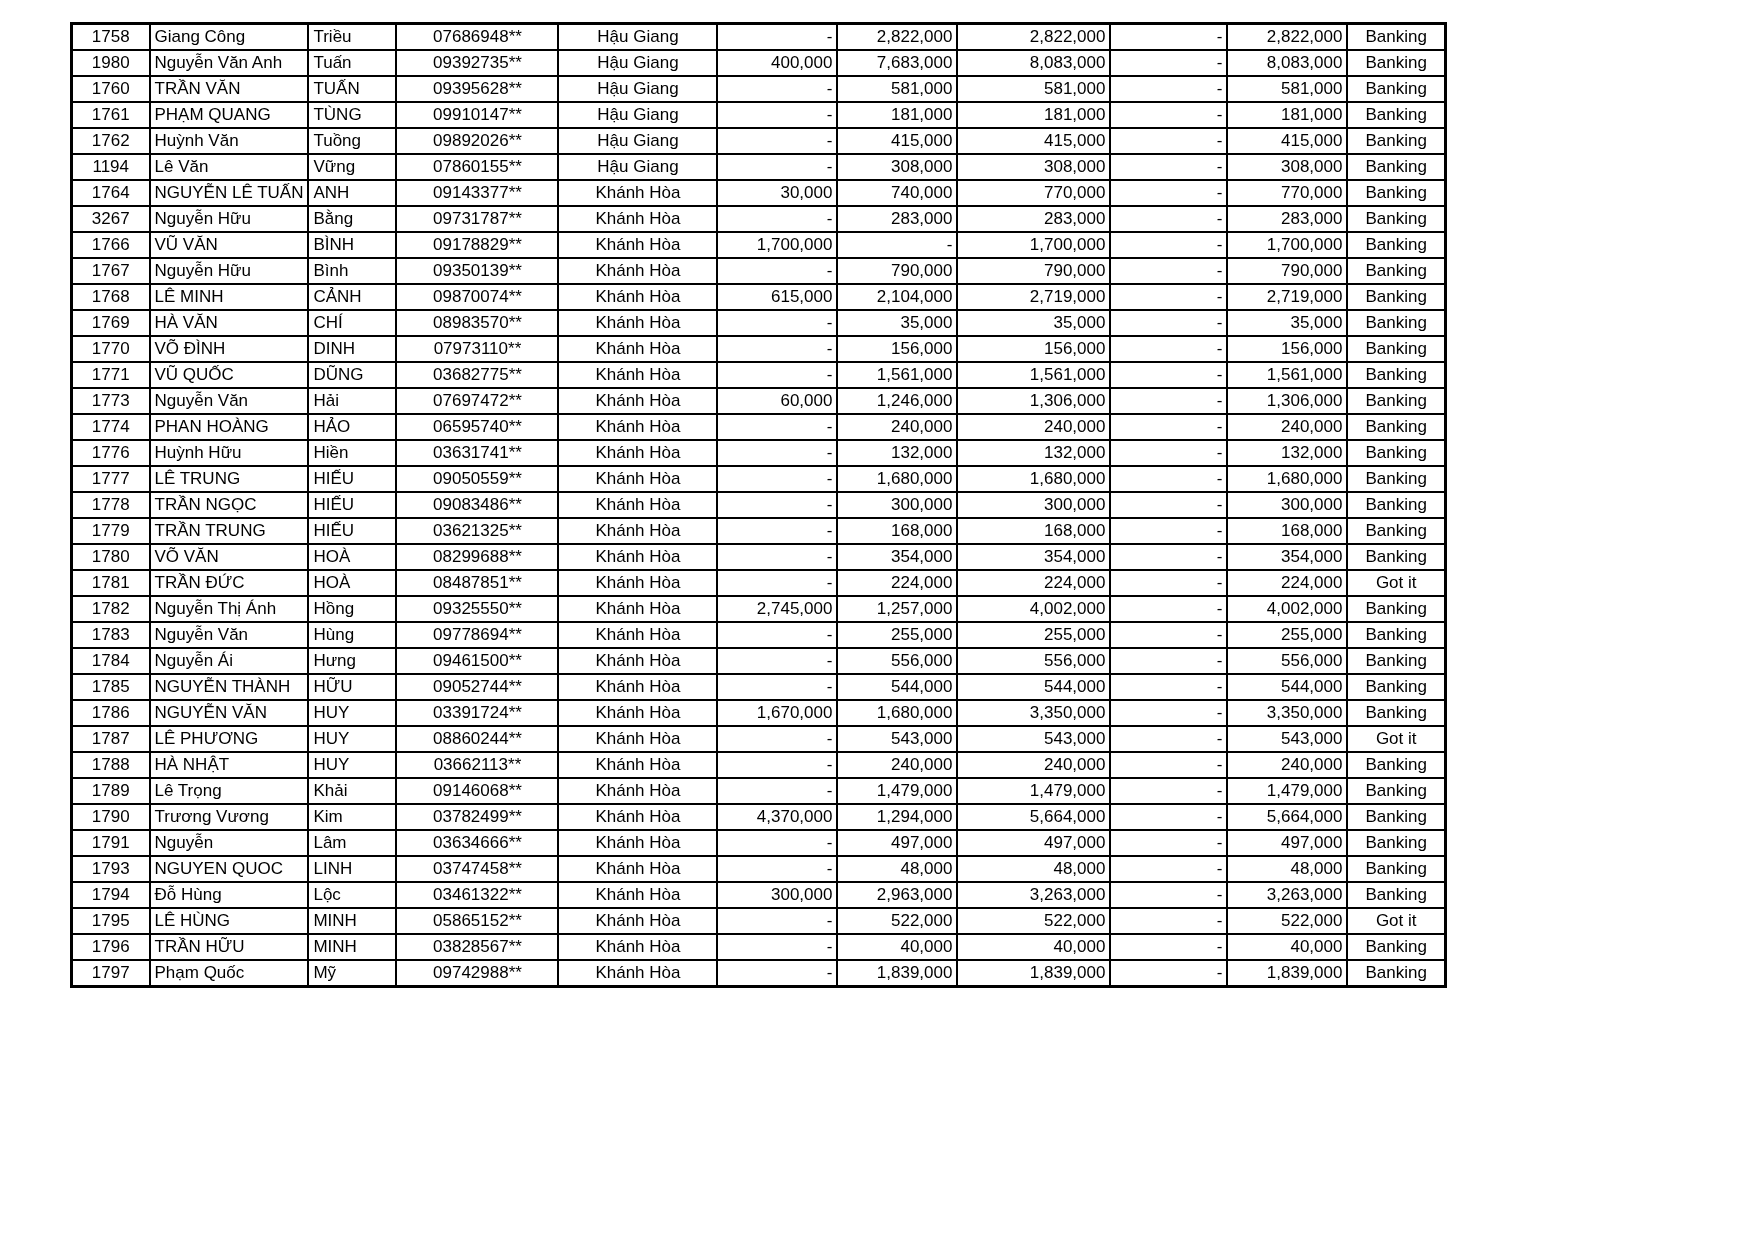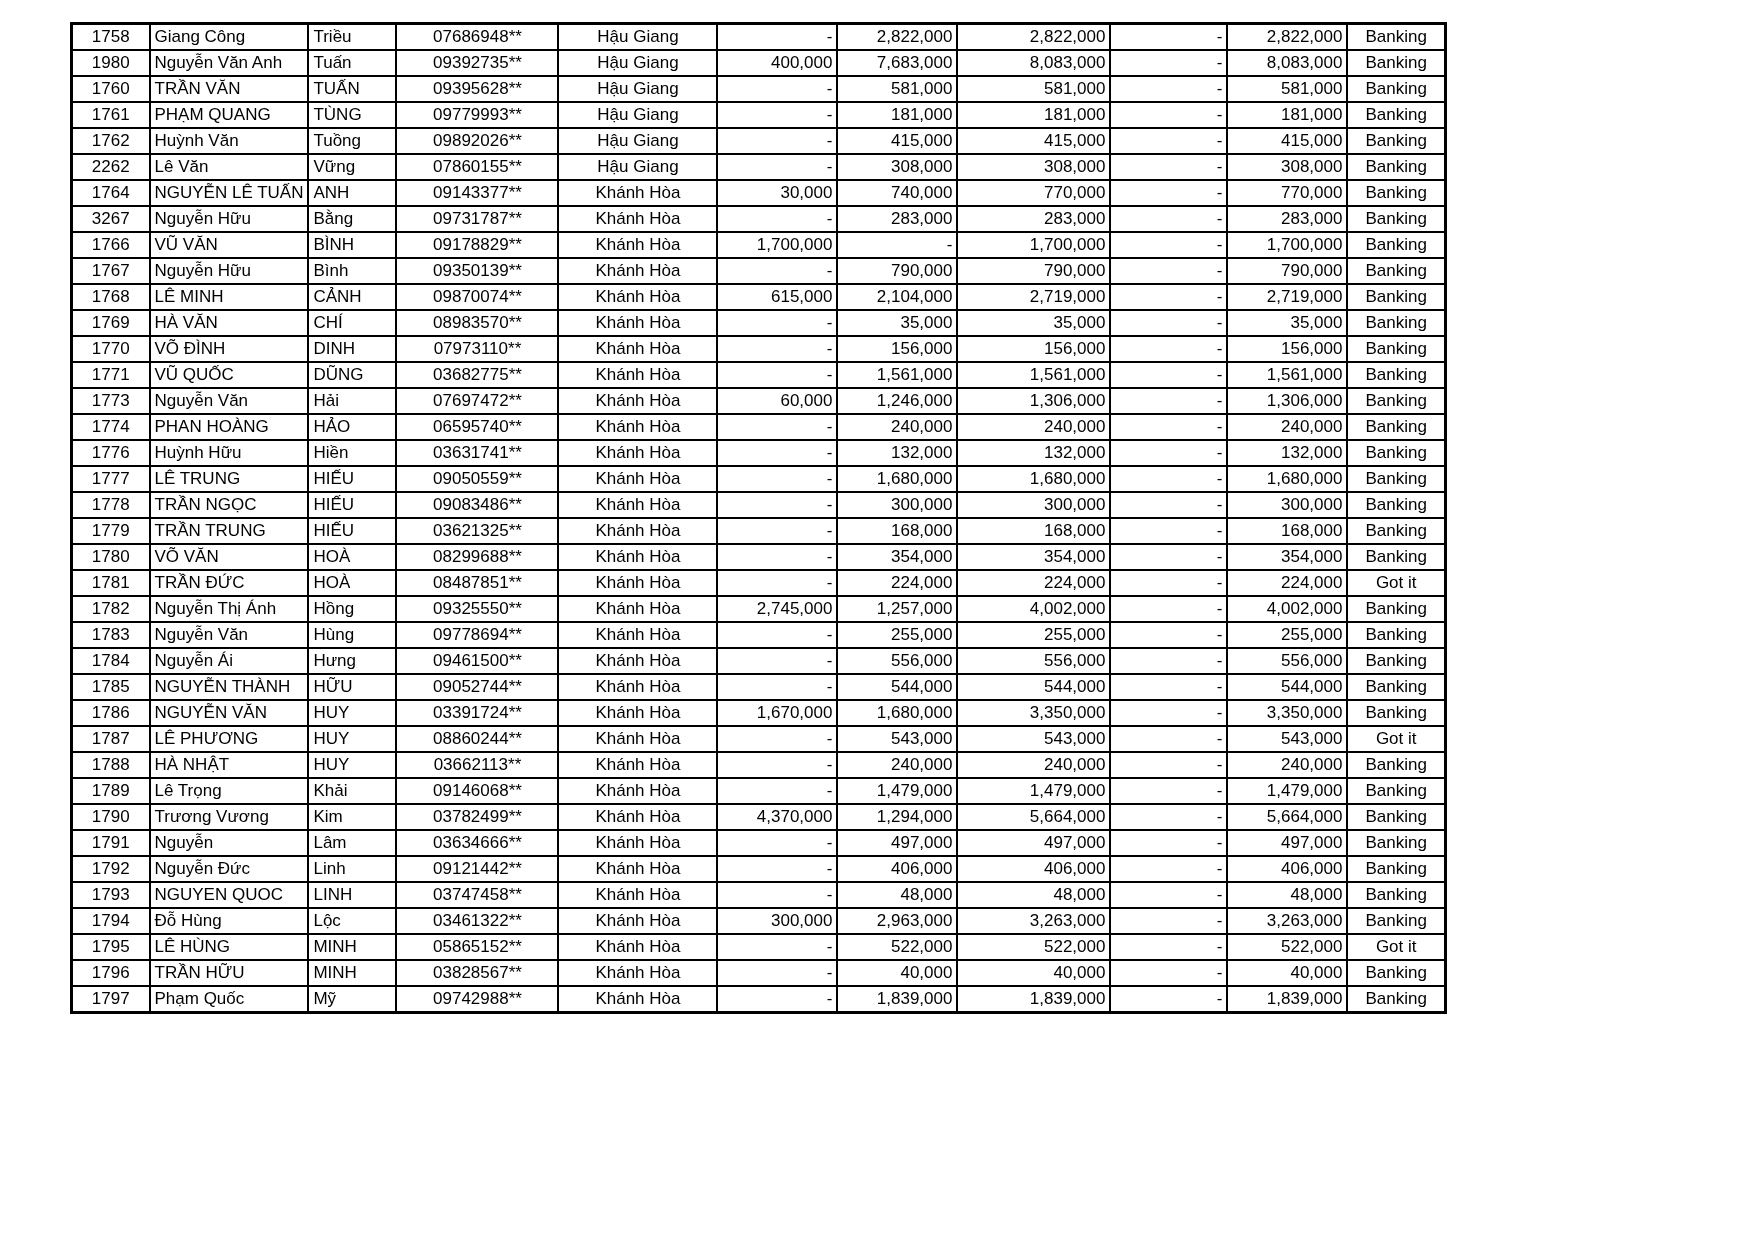--- a/index.html
+++ b/index.html
@@ -108,21 +108,21 @@
           <td class="al-right">581,000</td>
           <td class="al-right">581,000</td>
           <td class="dash">-</td>
           <td class="al-right">581,000</td>
           <td class="al-center">Banking</td>
         </tr>
         <tr>
           <td class="al-center">1761</td>
           <td class="al-left">PHẠM QUANG</td>
           <td class="al-left">TÙNG</td>
-          <td class="al-center">09779993**</td>
+          <td class="al-center">09910147**</td>
           <td class="al-center">Hậu Giang</td>
           <td class="dash">-</td>
           <td class="al-right">181,000</td>
           <td class="al-right">181,000</td>
           <td class="dash">-</td>
           <td class="al-right">181,000</td>
           <td class="al-center">Banking</td>
         </tr>
         <tr>
           <td class="al-center">1762</td>
@@ -131,21 +131,21 @@
           <td class="al-center">09892026**</td>
           <td class="al-center">Hậu Giang</td>
           <td class="dash">-</td>
           <td class="al-right">415,000</td>
           <td class="al-right">415,000</td>
           <td class="dash">-</td>
           <td class="al-right">415,000</td>
           <td class="al-center">Banking</td>
         </tr>
         <tr>
-          <td class="al-center">2262</td>
+          <td class="al-center">1194</td>
           <td class="al-left">Lê Văn</td>
           <td class="al-left">Vững</td>
           <td class="al-center">07860155**</td>
           <td class="al-center">Hậu Giang</td>
           <td class="dash">-</td>
           <td class="al-right">308,000</td>
           <td class="al-right">308,000</td>
           <td class="dash">-</td>
           <td class="al-right">308,000</td>
           <td class="al-center">Banking</td>
@@ -479,33 +479,20 @@
           <td class="al-center">1791</td>
           <td class="al-left">Nguyễn</td>
           <td class="al-left">Lâm</td>
           <td class="al-center">03634666**</td>
           <td class="al-center">Khánh Hòa</td>
           <td class="dash">-</td>
           <td class="al-right">497,000</td>
           <td class="al-right">497,000</td>
           <td class="dash">-</td>
           <td class="al-right">497,000</td>
-          <td class="al-center">Banking</td>
-        </tr>
-        <tr>
-          <td class="al-center">1792</td>
-          <td class="al-left">Nguyễn Đức</td>
-          <td class="al-left">Linh</td>
-          <td class="al-center">09121442**</td>
-          <td class="al-center">Khánh Hòa</td>
-          <td class="dash">-</td>
-          <td class="al-right">406,000</td>
-          <td class="al-right">406,000</td>
-          <td class="dash">-</td>
-          <td class="al-right">406,000</td>
           <td class="al-center">Banking</td>
         </tr>
         <tr>
           <td class="al-center">1793</td>
           <td class="al-left">NGUYEN QUOC</td>
           <td class="al-left">LINH</td>
           <td class="al-center">03747458**</td>
           <td class="al-center">Khánh Hòa</td>
           <td class="dash">-</td>
           <td class="al-right">48,000</td>

